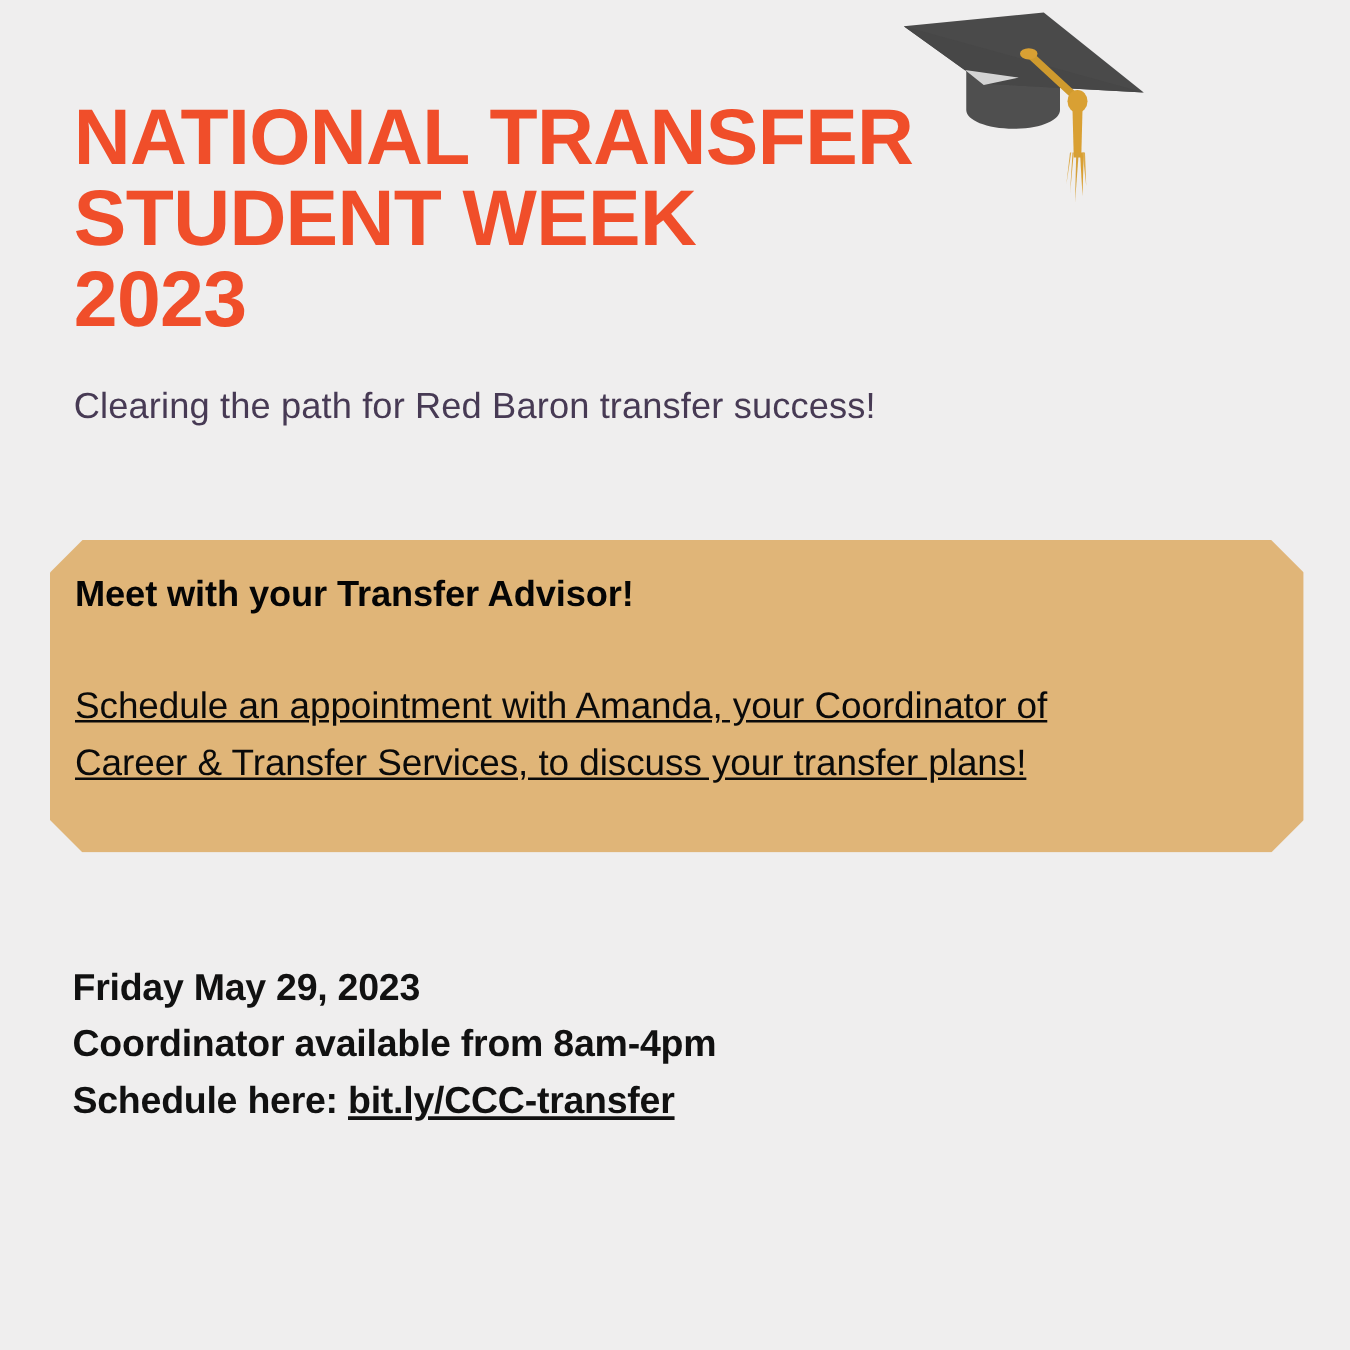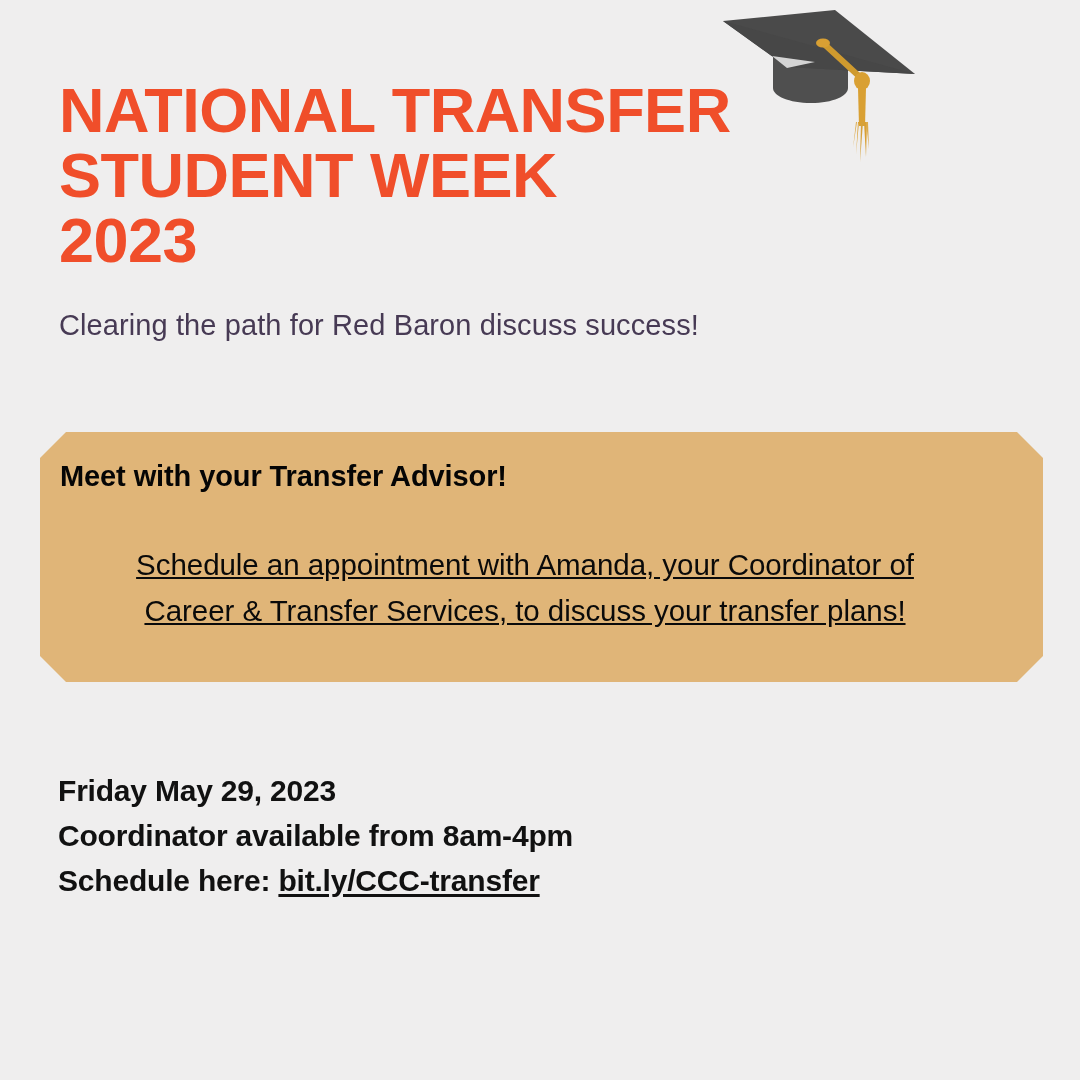--- a/index.html
+++ b/index.html
@@ -70,21 +70,20 @@
     -webkit-clip-path: polygon(
       26px 0, calc(100% - 26px) 0,
       100% 26px, 100% calc(100% - 26px),
       calc(100% - 26px) 100%, 26px 100%,
       0 calc(100% - 26px), 0 26px);
     clip-path: polygon(
       26px 0, calc(100% - 26px) 0,
       100% 26px, 100% calc(100% - 26px),
       calc(100% - 26px) 100%, 26px 100%,
       0 calc(100% - 26px), 0 26px);
-    text-align: center;
   }
   .card-heading {
     position: absolute;
     left: 20px;
     top: 28px;
     font-size: 29px;
     font-weight: bold;
     color: #050505;
     letter-spacing: -0.1px;
     white-space: nowrap;
@@ -155,21 +154,21 @@
       <path d="M151 120 L154 147 L153 120 Z" fill="#dcaa4a"></path>
     </svg>
   </div>
 
   <div class="title-block">
     <div class="title-line">NATIONAL TRANSFER</div>
     <div class="title-line">STUDENT WEEK</div>
     <div class="title-line">2023</div>
   </div>
 
-  <div class="subtitle">Clearing the path for Red Baron discuss success!</div>
+  <div class="subtitle">Clearing the path for Red Baron transfer success!</div>
 
   <div class="card">
     <div class="card-heading">Meet with your Transfer Advisor!</div>
     <div class="card-body">
       <div class="card-body-line">Schedule an appointment with Amanda, your Coordinator of</div>
       <div class="card-body-line">Career &amp; Transfer Services, to discuss your transfer plans!</div>
     </div>
   </div>
 
   <div class="details">

